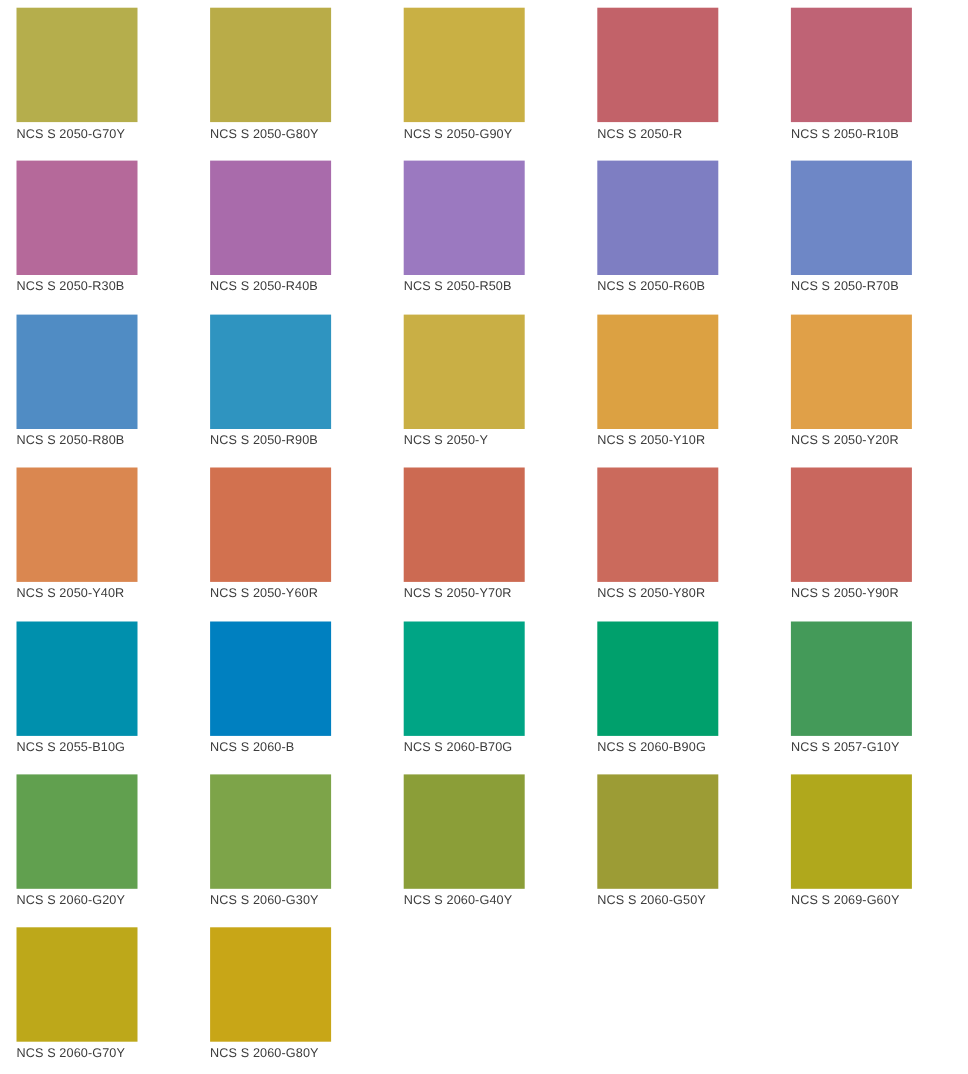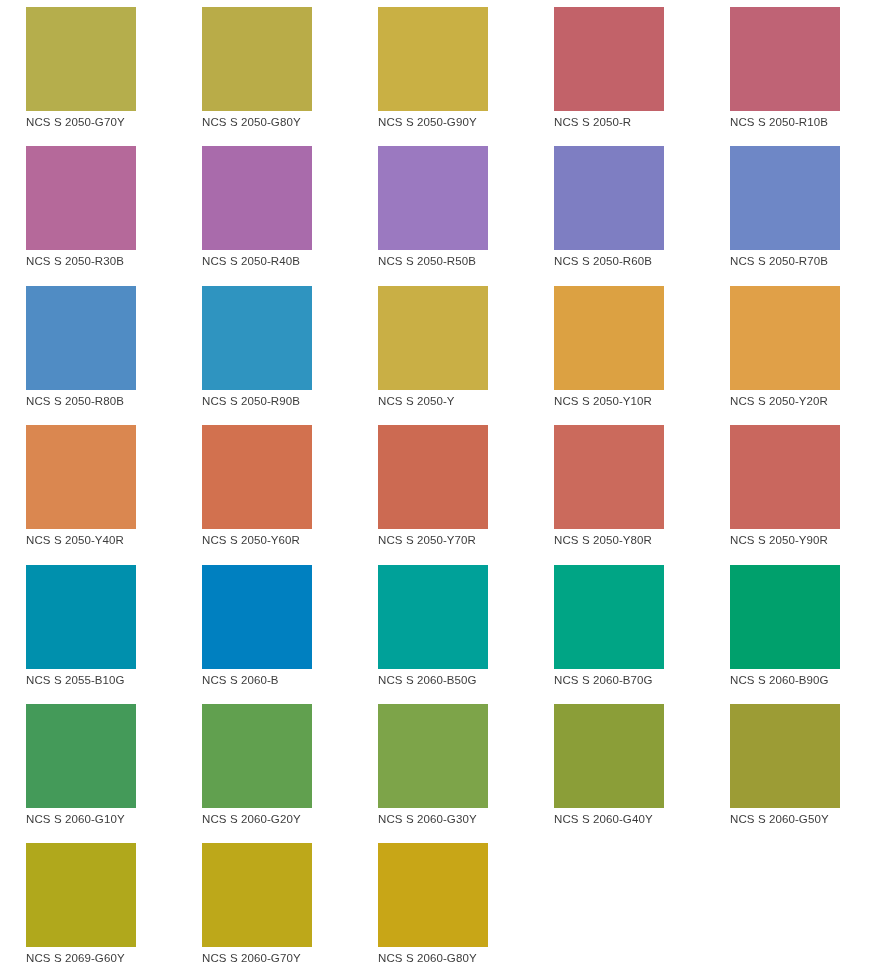--- a/index.html
+++ b/index.html
@@ -18,21 +18,21 @@
     display: grid;
     grid-template-columns: repeat(5, 176px);
     grid-template-rows: repeat(7, 139.4px);
     width: 880px;
     height: 976px;
     box-sizing: border-box;
   }
   .swatch-cell {
     position: relative;
     box-sizing: border-box;
-    padding: 7px 0 0 26px;
+    padding: 7px 0 0 15px;
   }
   .swatch-chip {
     width: 110px;
     height: 104px;
     display: block;
   }
   .swatch-label {
     display: block;
     margin-top: 5px;
     font-size: 11.5px;
@@ -128,34 +128,30 @@
     </div>
     <div class="swatch-cell">
       <span class="swatch-chip" style="background-color: rgb(0, 144, 173);"></span>
       <span class="swatch-label" style="color: rgb(60, 60, 60);">NCS S 2055-B10G</span>
     </div>
     <div class="swatch-cell">
       <span class="swatch-chip" style="background-color: rgb(0, 128, 192);"></span>
       <span class="swatch-label" style="color: rgb(60, 60, 60);">NCS S 2060-B</span>
     </div>
     <div class="swatch-cell">
-      <span class="swatch-chip" style="background-color: rgb(0, 161, 153);"></span>
-      <span class="swatch-label" style="color: rgb(60, 60, 60);">NCS S 2060-B50G</span>
-    </div>
-    <div class="swatch-cell">
       <span class="swatch-chip" style="background-color: rgb(0, 165, 133);"></span>
       <span class="swatch-label" style="color: rgb(60, 60, 60);">NCS S 2060-B70G</span>
     </div>
     <div class="swatch-cell">
       <span class="swatch-chip" style="background-color: rgb(0, 160, 108);"></span>
       <span class="swatch-label" style="color: rgb(60, 60, 60);">NCS S 2060-B90G</span>
     </div>
     <div class="swatch-cell">
       <span class="swatch-chip" style="background-color: rgb(68, 154, 89);"></span>
-      <span class="swatch-label" style="color: rgb(60, 60, 60);">NCS S 2060-G10Y</span>
+      <span class="swatch-label" style="color: rgb(60, 60, 60);">NCS S 2057-G10Y</span>
     </div>
     <div class="swatch-cell">
       <span class="swatch-chip" style="background-color: rgb(97, 160, 79);"></span>
       <span class="swatch-label" style="color: rgb(60, 60, 60);">NCS S 2060-G20Y</span>
     </div>
     <div class="swatch-cell">
       <span class="swatch-chip" style="background-color: rgb(125, 164, 73);"></span>
       <span class="swatch-label" style="color: rgb(60, 60, 60);">NCS S 2060-G30Y</span>
     </div>
     <div class="swatch-cell">

